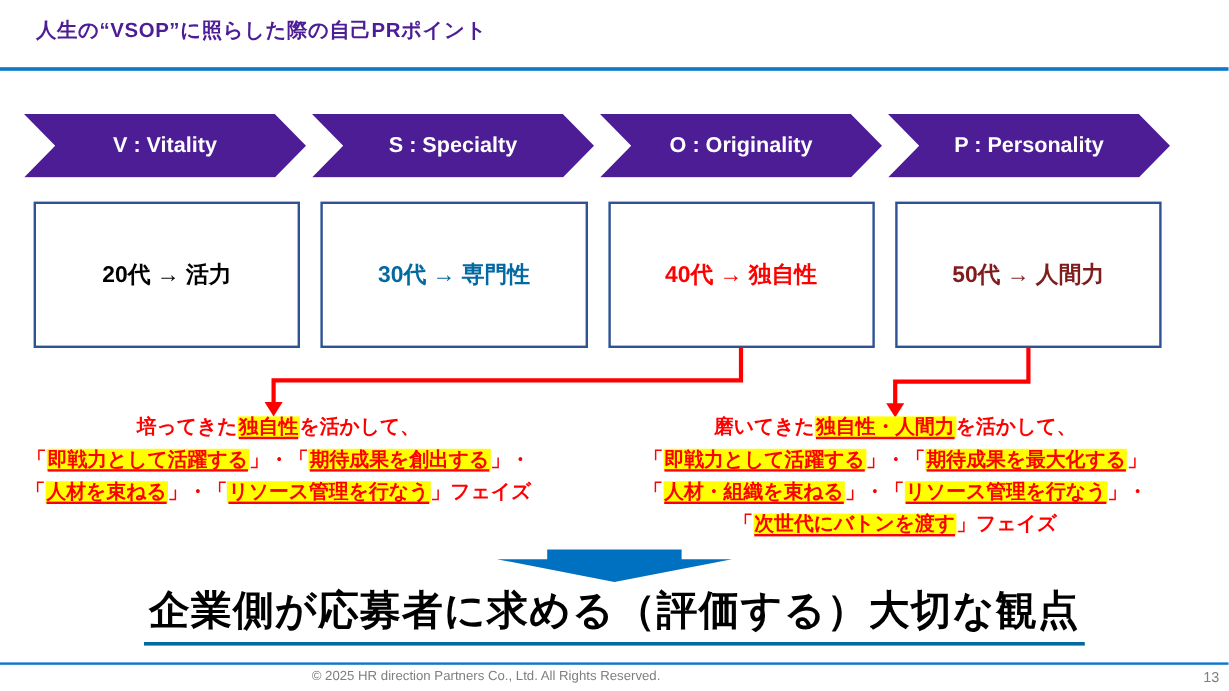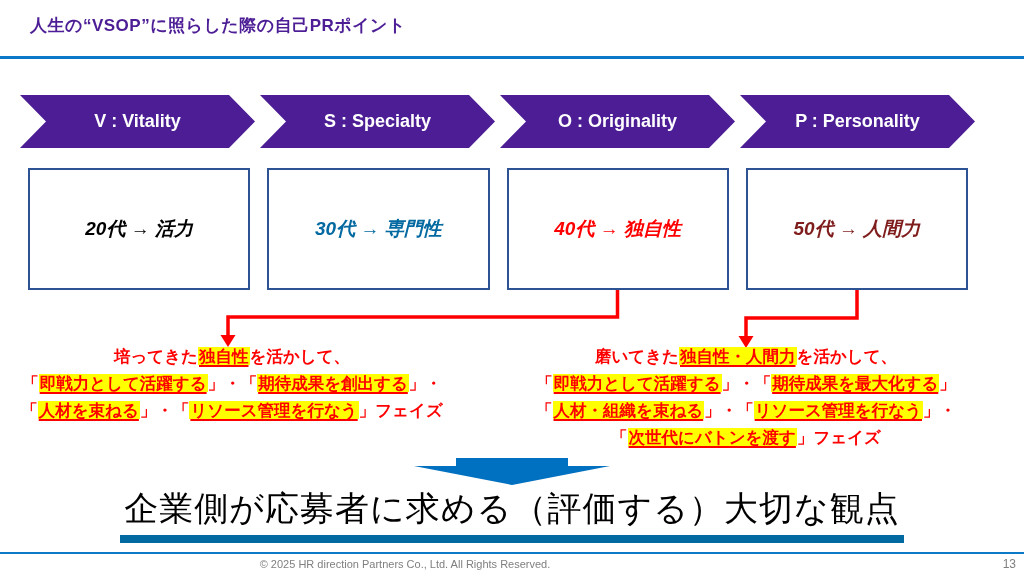--- a/index.html
+++ b/index.html
@@ -10,35 +10,35 @@
   .page-title{position:absolute;left:30px;top:14px;font-size:17px;font-weight:700;color:#4c1d95;letter-spacing:.5px;white-space:nowrap;}
   .top-rule{position:absolute;left:0;top:56px;width:1024px;height:3px;background:#0c78c8;}
 
   
   .chevron-row{position:absolute;left:20px;top:95px;width:955px;height:53px;display:flex;gap:5px;}
   .chevron{flex:1;background:#4c1d95;color:#fff;font-weight:700;font-size:18px;display:flex;align-items:center;justify-content:center;white-space:nowrap;
     clip-path:polygon(0 0, calc(100% - 26px) 0, 100% 50%, calc(100% - 26px) 100%, 0 100%, 26px 50%);}
 
   
   .box-row{position:absolute;left:28px;top:168px;width:940px;height:122px;display:flex;gap:17px;}
-  .decade-box{flex:1;background:#fff;border:2px solid #2E5395;display:flex;align-items:center;justify-content:center;font-size:19px;font-weight:700;white-space:nowrap;font-style:italic;}
+  .decade-box{flex:1;background:#fff;border:2px solid #2E5395;display:flex;align-items:center;justify-content:center;font-size:19px;font-weight:700;white-space:nowrap;}
 
   
   .overlay{position:absolute;left:0;top:0;width:1024px;height:576px;pointer-events:none;}
 
   
   .callout{position:absolute;text-align:center;color:#FF0000;font-weight:700;font-size:16.5px;line-height:27px;}
   .callout-left{left:2px;top:343px;width:460px;}
   .callout-right{left:527px;top:343px;width:438px;}
   .callout-line{white-space:nowrap;}
   .hl{background:#FFFF00;text-decoration:underline;text-decoration-thickness:2px;text-underline-offset:3px;padding:0 1px;}
 
   
   .conclusion{position:absolute;left:0;top:486px;width:1024px;text-align:center;}
-  .conclusion span{display:inline-block;font-size:34px;font-weight:400;color:#000;letter-spacing:1px;border-bottom:8px solid #0369a1;padding:0 4px 3px 4px;white-space:nowrap;text-align:center;}
+  .conclusion span{display:inline-block;font-size:34px;font-weight:700;color:#000;letter-spacing:1px;border-bottom:3px solid #0369a1;padding:0 4px 3px 4px;white-space:nowrap;text-align:center;}
 
   
   .bottom-rule{position:absolute;left:0;top:552px;width:1024px;height:2px;background:#0c78c8;}
   .footer-copy{position:absolute;left:0;top:558px;width:810px;text-align:center;font-size:11px;color:#7F7F7F;}
   .page-num{position:absolute;right:8px;top:557px;font-size:12px;color:#7F7F7F;}
 </style>
 </head>
 <body>
 
 <div id="slide">

